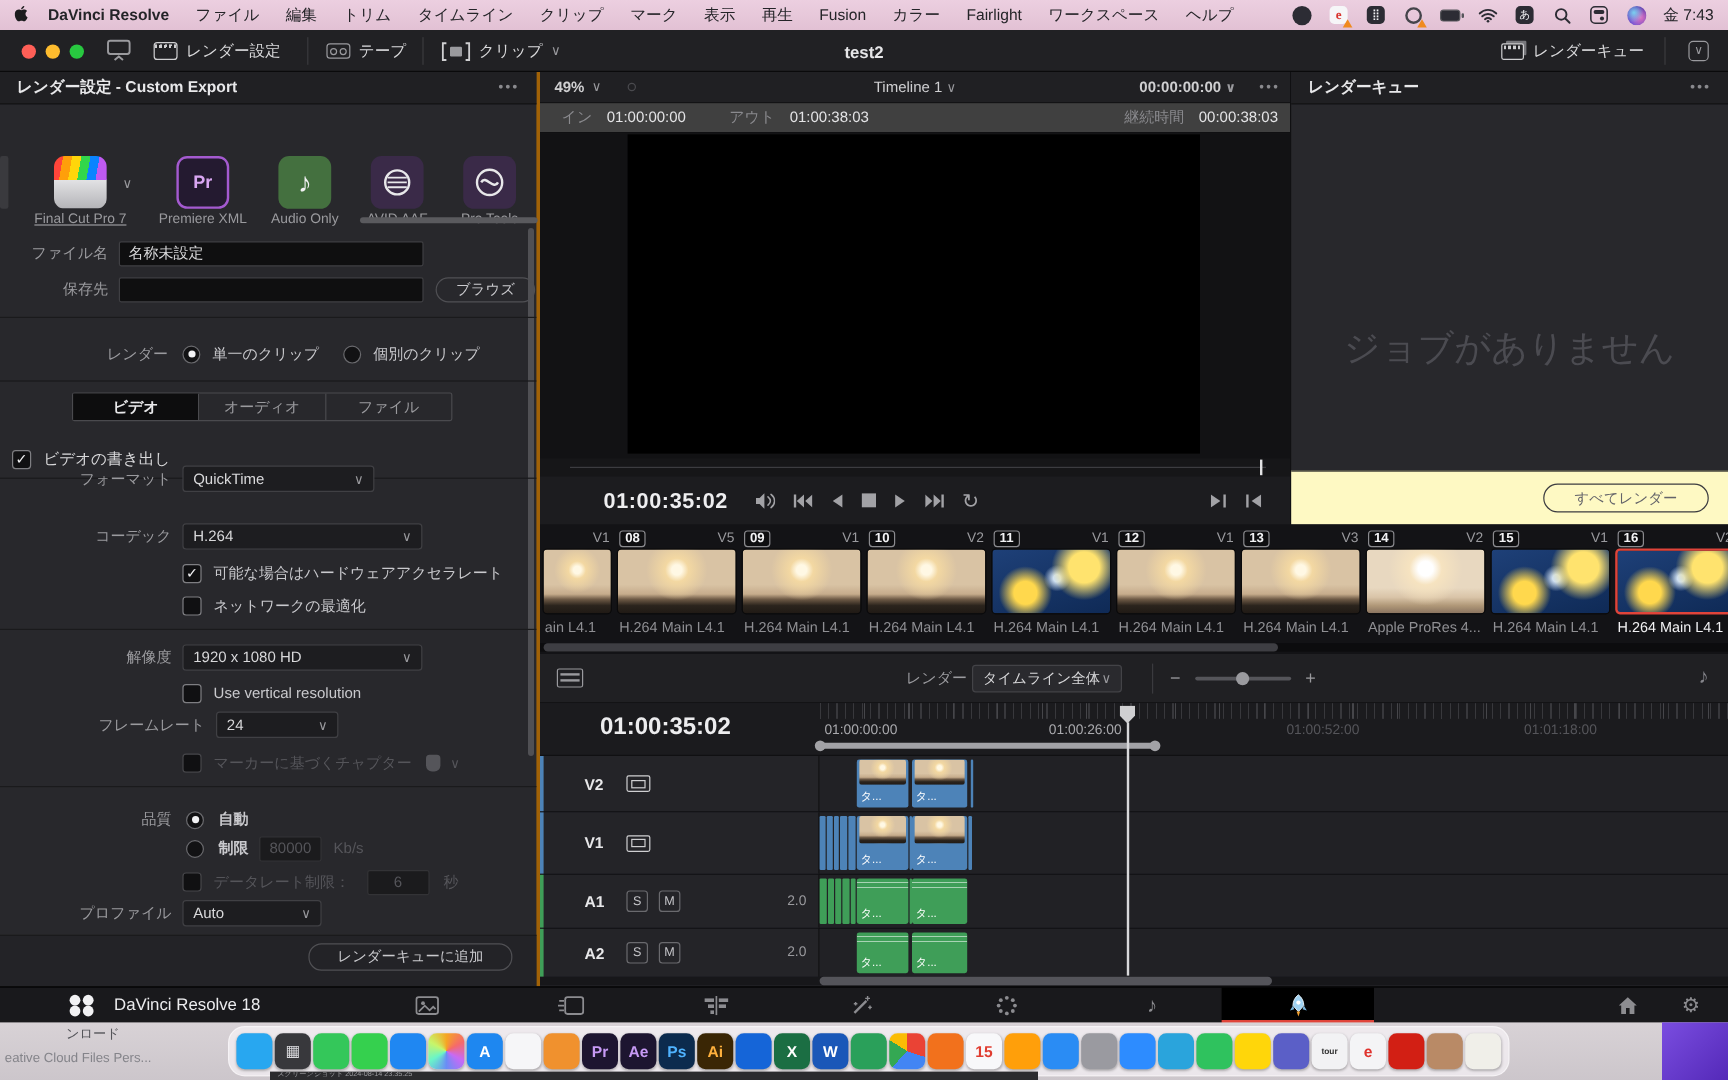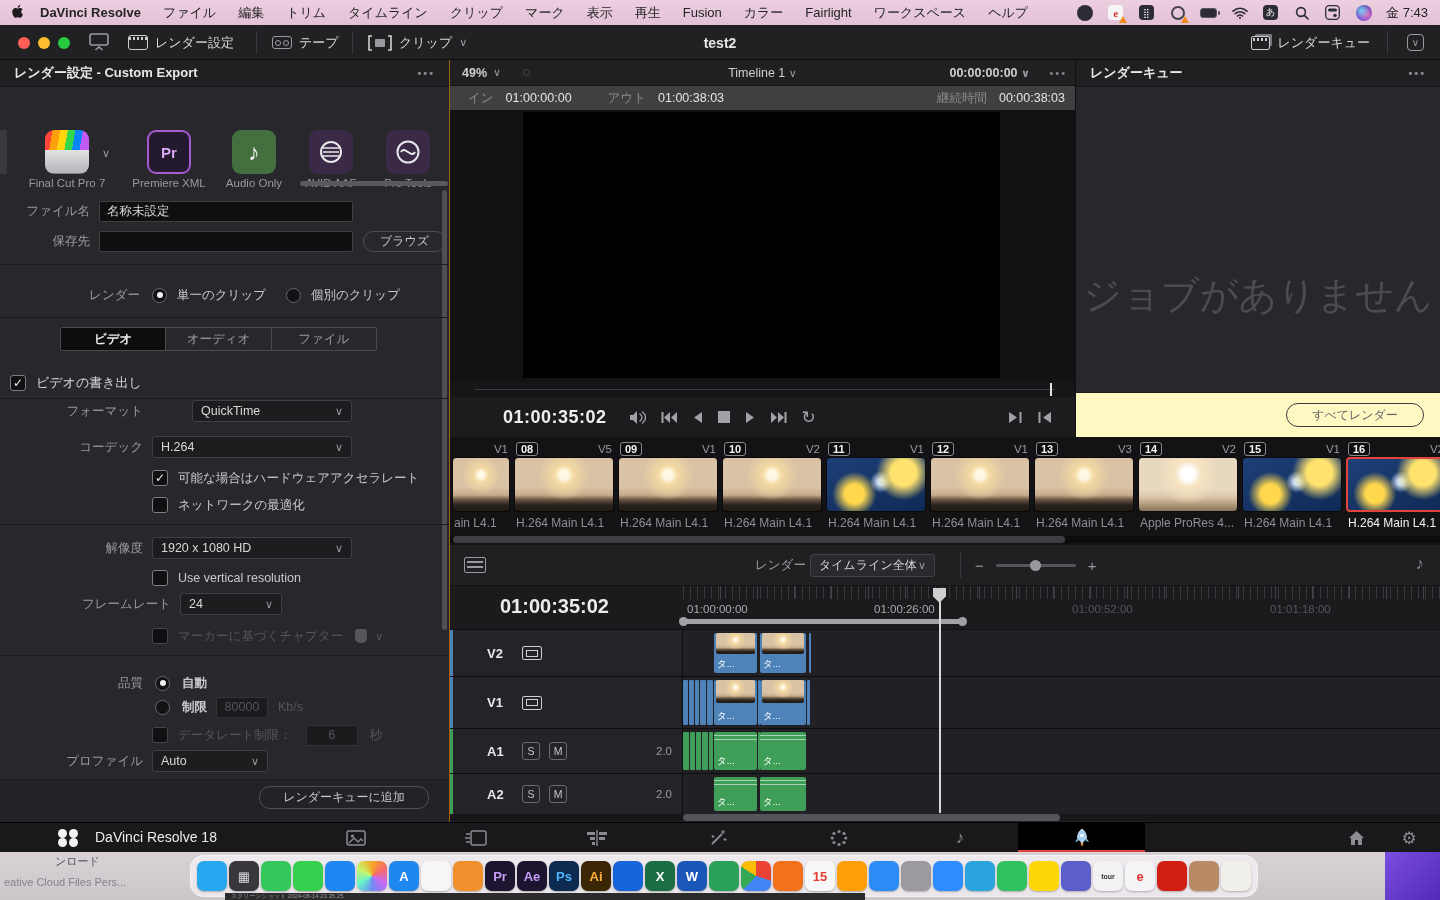--- a/index.html
+++ b/index.html
@@ -39,21 +39,21 @@
     background:repeating-linear-gradient(100deg,#cfcfd1 0 2px,transparent 2px 4px); }
   .icon-tape { width:20px; height:13px; border:1.5px solid #9a9a9e; border-radius:3px; position:relative; }
   .icon-tape:before,.icon-tape:after { content:""; position:absolute; top:3px; width:4px; height:4px; border:1px solid #9a9a9e; border-radius:50%; }
   .icon-tape:before{ left:2px; } .icon-tape:after{ right:2px; }
   .icon-queue { width:19px; height:14px; border:1.5px solid #cfcfd1; border-radius:2px; position:relative; background:#212124; box-shadow:3px -3px 0 -1px #77777b; }
   .icon-queue:before { content:""; position:absolute; top:1px; left:1px; right:1px; height:3px;
     background:repeating-linear-gradient(90deg,#cfcfd1 0 2px,transparent 2px 4px); }
   .icon-checkbox { width:17px; height:17px; border:1.5px solid #9a9a9e; border-radius:4px; color:#9a9a9e; font-size:10px; display:flex; align-items:center; justify-content:center; }
 
   
-  #leftpanel { position:absolute; top:60px; left:0; width:450px; height:762px; background:#28282c; border-right:1px solid #a16207; }
+  #leftpanel { position:absolute; top:60px; left:0; width:450px; height:762px; background:#28282c; border-right:3px solid #a16207; }
   .panel-head { position:absolute; top:0; left:0; right:0; height:27px; background:#202023; border-bottom:1px solid #131315;
     display:flex; align-items:center; padding:0 14px; font-size:13px; font-weight:bold; color:#e8e8ea; }
   .dots { margin-left:auto; color:#8a8a8e; letter-spacing:2px; font-size:11px; }
   #presets { position:absolute; top:27px; left:0; right:0; height:110px; }
   .preset { position:absolute; top:43px; width:44px; height:44px; border-radius:9px; }
   .preset-label { position:absolute; top:90px; width:110px; text-align:center; font-size:11.5px; color:#9a9a9e; white-space:nowrap; }
   .icon-fcp { background-image:linear-gradient(100deg,#ff453a 0 16%,#ff9f0a 16% 32%,#ffd60a 32% 48%,#32d74b 48% 64%,#0a84ff 64% 80%,#bf5af2 80% 100%),linear-gradient(#e4e4e6,#b4b4b8);
     background-size:100% 46%,100% 56%; background-position:top,bottom; background-repeat:no-repeat; }
   .icon-pr { background:#241a30; border:2px solid #a45ad0; color:#d9a6f2; font-weight:bold; font-size:15px; display:flex; align-items:center; justify-content:center; }
   .icon-audio { background:#44703f; color:#f2f2f4; font-size:23px; display:flex; align-items:center; justify-content:center; }
@@ -96,21 +96,21 @@
   #scrubline { position:absolute; left:25px; right:20px; top:7px; height:1px; background:#3c3c40; }
   #scrubmark { position:absolute; right:23px; top:1px; width:2px; height:13px; background:#e2e2e4; }
   #transport { position:absolute; top:337px; left:0; right:0; height:40px; background:#1c1c1f; display:flex; align-items:center; }
   #tc-big { font-size:18px; font-weight:bold; color:#eeeef0; margin-left:53px; letter-spacing:.5px; }
   .ticons { display:flex; align-items:center; gap:15px; margin-left:22px; color:#a2a2a6; }
   .ticons svg { display:block; }
   .tright { position:absolute; right:24px; display:flex; gap:16px; color:#a2a2a6; }
 
   
   #queue { position:absolute; left:1075px; top:60px; width:365px; height:377px; background:#28282c; border-left:1px solid #101012; }
-  #queue-empty { position:absolute; top:210px; left:0; right:0; text-align:center; font-size:38px; color:#4b4b51; }
+  #queue-empty { position:absolute; top:210px; left:0; right:0; text-align:center; font-size:30px; color:#4b4b51; }
   #queue-foot { position:absolute; left:0; right:0; bottom:0; height:45px; border-top:1px solid #1a1a1c; background:#fef9c3; }
   #renderall { position:absolute; right:16px; top:10px; width:138px; height:24px; border:1px solid #3c3c40; border-radius:12px;
     color:#64646a; font-size:12px; display:flex; align-items:center; justify-content:center; }
 
   
   #clipstrip { position:absolute; left:450px; top:437px; width:990px; height:108px; background:#131316; overflow:hidden; }
   #clip-cells { position:absolute; top:3px; left:0; display:flex; gap:4px; padding-left:2px; }
   .ccell { flex:none; }
   .chead { height:17px; display:flex; align-items:center; justify-content:space-between; padding:0 2px; }
   .cnum { border:1px solid #8a8a8e; border-radius:3px; background:#0e0e10; color:#f2f2f4; font-size:11px; font-weight:bold; padding:0 4px; }
@@ -316,21 +316,21 @@
             <circle cx="15" cy="15" r="10" stroke="#e8e8ea" stroke-width="2" fill="none"></circle>
             <path d="M7 11h16M7 15h16M7 19h16" stroke="#e8e8ea" stroke-width="1.6"></path>
           </svg>
       </div>
       <div class="preset icon-pt" style="left:386px;">
         <svg width="30" height="30" viewBox="0 0 30 30">
             <circle cx="15" cy="15" r="10.5" stroke="#e8e8ea" stroke-width="2" fill="none"></circle>
             <path d="M8 15c3.5-7 10.5 7 14 0" stroke="#e8e8ea" stroke-width="2" fill="none"></path>
           </svg>
       </div>
-      <span class="preset-label" style="left:12px;">Final Cut Pro 7</span>
+      <span class="preset-label" style="left:12px;text-decoration:underline;">Final Cut Pro 7</span>
       <span class="preset-label" style="left:114px;">Premiere XML</span>
       <span class="preset-label" style="left:199px;">Audio Only</span>
       <span class="preset-label" style="left:276px;">AVID AAF</span>
       <span class="preset-label" style="left:353px;">Pro Tools</span>
     </div>
     <div class="hscroll"></div>
     <div class="vscroll"></div>
 
     <div class="row" style="top:170px;">
       <span class="rlabel" style="width:90px;">保存先</span>
@@ -357,21 +357,21 @@
       <span class="tab">オーディオ</span>
       <span class="tab">ファイル</span>
     </div>
 
     <div class="row" style="top:312px;padding-left:10px;">
       <span class="cb">✓</span>
       <span style="margin-left:10px;font-size:13px;color:#d9d9db;">ビデオの書き出し</span>
     </div>
     <div class="divider" style="top:338px;"></div>
 
-    <div class="row" style="top:340px;gap:40px;">
+    <div class="row" style="top:328px;">
       <span class="rlabel">フォーマット</span>
       <span class="drop" style="width:160px;justify-content:space-between;">
         <span>QuickTime</span>
           <span class="chev">∨</span>
       </span>
     </div>
     <div class="row" style="top:376px;">
       <span class="rlabel">コーデック</span>
       <span class="drop" style="width:200px;">
         <span>H.264</span>

